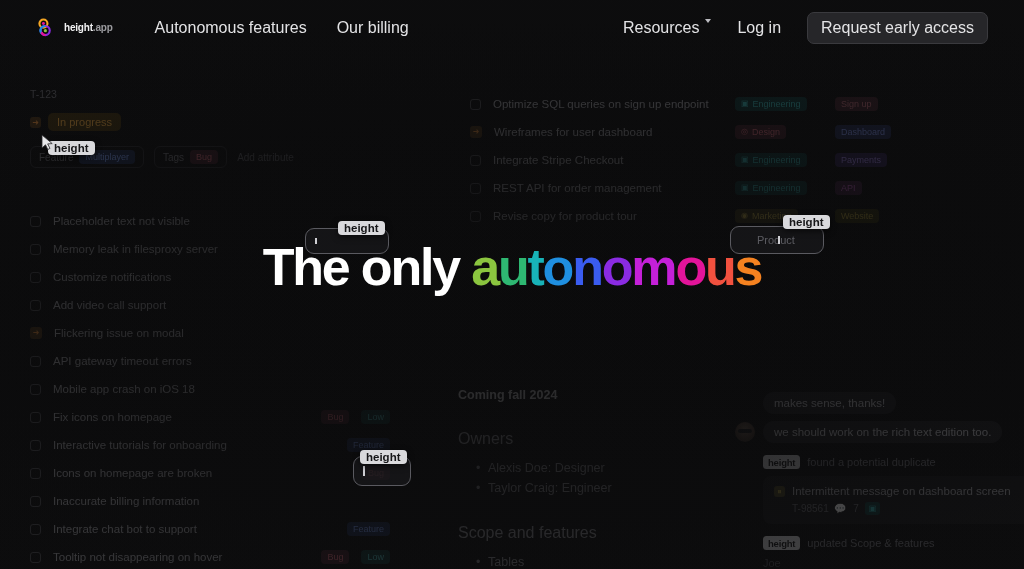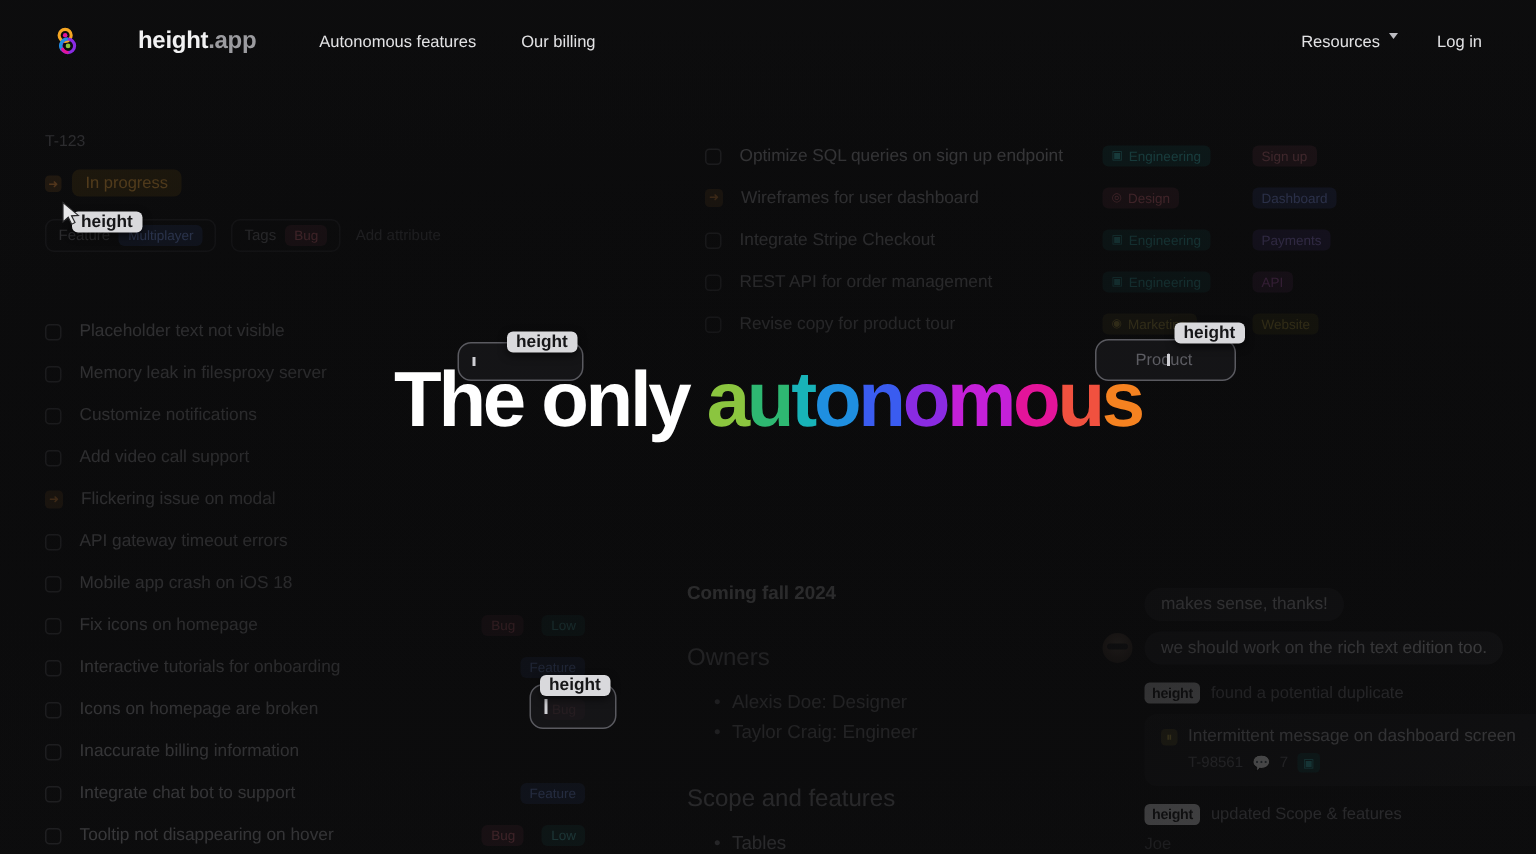--- a/index.html
+++ b/index.html
@@ -25,25 +25,25 @@
     background:linear-gradient(180deg, rgba(13,13,14,0.55) 0%, rgba(13,13,14,0.25) 18%, rgba(13,13,14,0.18) 60%, rgba(13,13,14,0.45) 100%);
   }
 
   
   header {
     position:absolute; top:0; left:0; right:0; height:55px; z-index:60;
     display:flex; align-items:center; padding:0 36px;
   }
   .brand { display:flex; align-items:center; gap:7px; margin-right:42px; }
   .brand-mark { width:21px; height:21px; flex:none; }
-  .brand-text { font-size:16px; font-weight:700; color:#f2f2f3; letter-spacing:-0.2px;margin-left:28px; }
+  .brand-text { font-size:10px; font-weight:700; color:#f2f2f3; letter-spacing:-0.2px; }
   .brand-text .dim { color:#9b9b9f; font-weight:700; }
   nav.left-nav { display:flex; align-items:center; gap:30px; }
   nav.left-nav a, .right-nav a {
-    font-size:11px; color:#e3e3e5; text-decoration:none; font-weight:500; white-space:nowrap;
+    font-size:16px; color:#e3e3e5; text-decoration:none; font-weight:500; white-space:nowrap;
   }
   .right-nav { margin-left:auto; display:flex; align-items:center; gap:26px; }
   .res { display:flex; align-items:flex-start; gap:6px; }
   .caret { width:0;height:0;border-left:3.5px solid transparent;border-right:3.5px solid transparent;border-top:4px solid #bdbdc2; }
   .cta {
     display:inline-block; padding:6px 13px; border-radius:7px;
     background:#262629; border:1px solid #3a3a3e; color:#f1f1f3;
     font-size:13px; font-weight:600; white-space:nowrap;
   }
 
@@ -418,20 +418,21 @@
     <nav class="left-nav">
       <a href="#">Autonomous features</a>
       <a href="#">Our billing</a>
     </nav>
     <div class="right-nav">
       <a href="#" class="res">
         <span>Resources</span>
         <span class="caret"></span>
       </a>
       <a href="#">Log in</a>
+      <a href="#" class="cta">Request early access</a>
     </div>
   </header>
 
   <div id="hero">
     <div class="line"><span>The only </span><span class="rainbow" id="rainbow"><span style="color: rgb(139, 197, 63);">a</span><span style="color: rgb(46, 184, 114);">u</span><span style="color: rgb(24, 179, 184);">t</span><span style="color: rgb(31, 143, 224);">o</span><span style="color: rgb(58, 92, 240);">n</span><span style="color: rgb(138, 43, 226);">o</span><span style="color: rgb(196, 32, 216);">m</span><span style="color: rgb(227, 20, 154);">o</span><span style="color: rgb(241, 81, 63);">u</span><span style="color: rgb(245, 130, 32);">s</span></span></div>
   </div>
 
 </div>
 
 </body></html>

